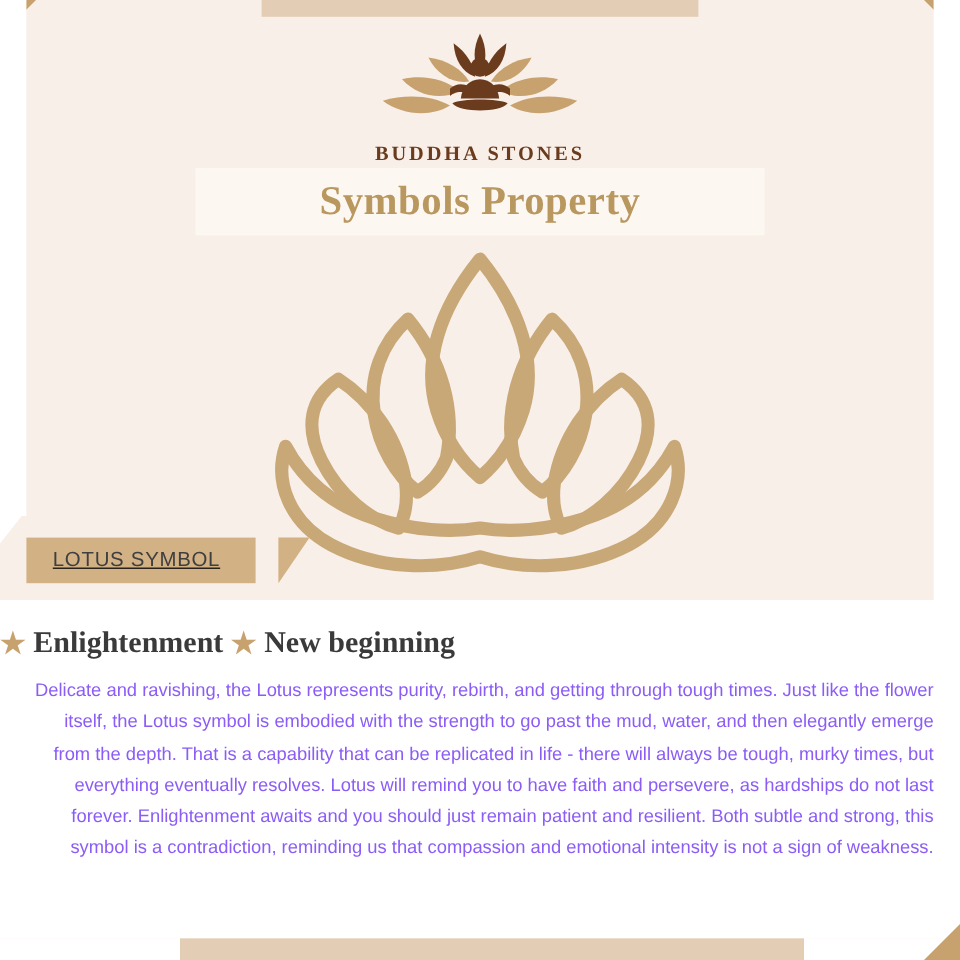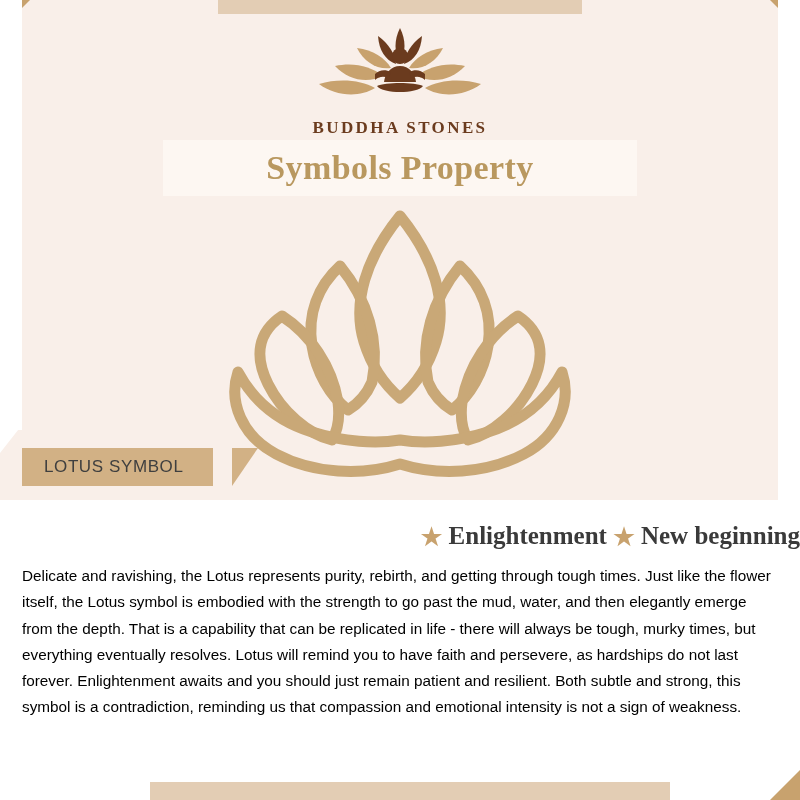--- a/index.html
+++ b/index.html
@@ -138,20 +138,21 @@
   
   .ribbon {
     position: absolute;
     top: 448px;
     left: 22px;
     height: 38px;
     padding: 0 30px 0 22px;
     background: #d2b185;
     display: flex;
     align-items: center;
+    text-decoration: underline;
   }
   .ribbon-text {
     font-size: 17px;
     color: #3f3f3f;
     letter-spacing: 0.6px;
   }
   .ribbon-tail {
     position: absolute;
     top: 448px;
     left: 232px;
@@ -164,38 +165,38 @@
   .desc-panel {
     position: absolute;
     left: 0;
     top: 500px;
     width: 800px;
     height: 282px;
     background: #ffffff;
   }
   .headline {
     margin-top: 22px;
-    text-align: right;
+    text-align: left;
     font-family: "Liberation Serif", serif;
     font-weight: bold;
     font-size: 25px;
     color: #3a3a3a;
     white-space: nowrap;
   }
   .headline .star {
     color: #c8a26e;
     font-size: 24px;
     vertical-align: -1px;
   }
   .body-text {
     margin: 12px 22px 0 22px;
     font-size: 15.3px;
     line-height: 1.72;
-    color: #000000;
-    text-align: left;
+    color: #8b5cf6;
+    text-align: right;
   }
 </style>
 </head>
 <body>
 
 <div class="page">
 
   <div class="band-top"></div>
   <div class="corner-tl"></div>
   <div class="corner-tr"></div>

